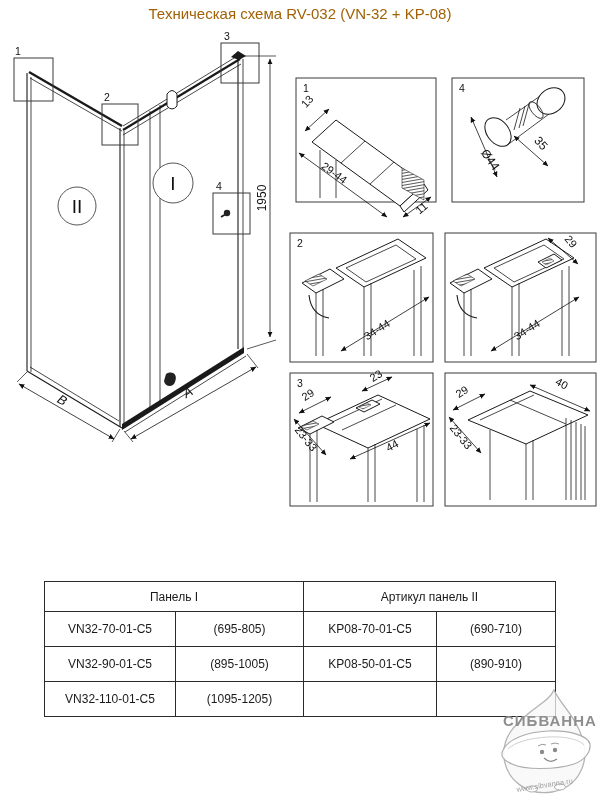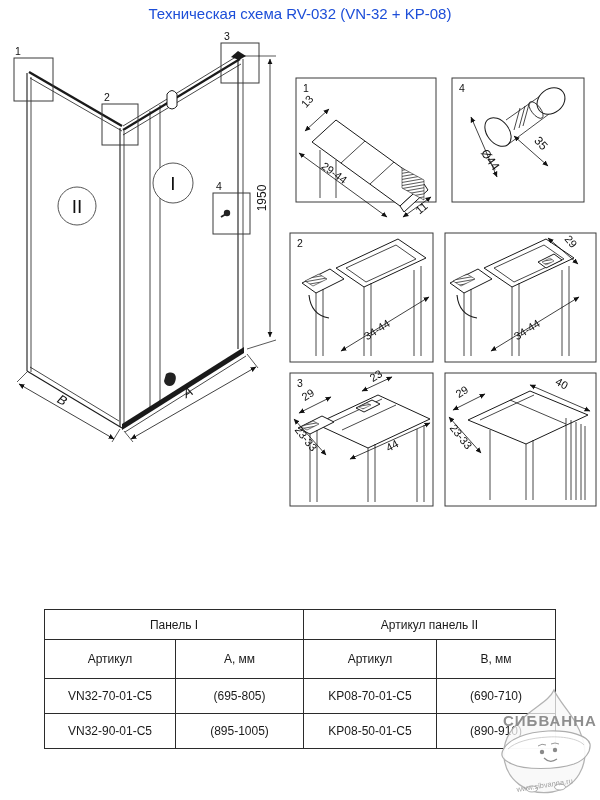--- a/index.html
+++ b/index.html
@@ -1,32 +1,32 @@
 <!DOCTYPE html>
 <html><head>
 <meta charset="utf-8">
 <style>
   html,body{margin:0;padding:0;background:#fff;}
   body{width:600px;height:800px;position:relative;font-family:"Liberation Sans",sans-serif;overflow:hidden;}
-  .title{position:absolute;top:5px;left:0;width:600px;text-align:center;font-size:15px;color:#1d4ed8;}
+  .title{position:absolute;top:5px;left:0;width:600px;text-align:center;font-size:15px;color:#a16207;}
   #main-svg{position:absolute;left:0;top:0;}
   .ln{stroke:#1a1a1a;fill:none;}
   .thin{stroke-width:.8;}
   .med{stroke-width:1.1;}
   .thick{stroke-width:2.4;}
   .callout{stroke:#3a3a3a;stroke-width:1;fill:none;}
   .dim{stroke:#111;stroke-width:.8;fill:none;}
   .ext{stroke:#111;stroke-width:.7;fill:none;}
   .dimtext{font-family:"Liberation Sans",sans-serif;font-size:11px;fill:#111;text-anchor:middle;}
   .dimtext12{font-family:"Liberation Sans",sans-serif;font-size:12px;fill:#111;text-anchor:middle;}
   .numtext{font-family:"Liberation Sans",sans-serif;font-size:10.5px;fill:#111;}
   .badge{font-family:"Liberation Sans",sans-serif;font-size:19px;fill:#111;text-anchor:middle;}
   .ital{font-style:italic;font-size:13px;}
   .white{fill:#fff;stroke:#1a1a1a;stroke-width:1;}
-  .tblwrap{position:absolute;left:44px;top:581px;margin-top:28px;}
+  .tblwrap{position:absolute;left:44px;top:581px;}
   table.spec{border-collapse:collapse;table-layout:fixed;width:511px;font-size:12px;color:#1a1a1a;}
   table.spec td{border:1px solid #2b2b2b;text-align:center;vertical-align:middle;padding:0;}
   tr.gh td{height:29px;}
   tr.ch td{height:38px;}
   tr.dr td{height:34px;}
   .wm{position:absolute;left:484px;top:684px;pointer-events:none;}
   .wmbrand{font-family:"Liberation Sans",sans-serif;font-size:15px;font-weight:bold;fill:#8e8e8e;letter-spacing:1px;}
   .wmurl{font-family:"Liberation Sans",sans-serif;font-size:7.5px;fill:#a2a2a2;}
 </style>
 </head>
@@ -241,37 +241,37 @@
         <col style="width:131px">
         <col style="width:128px">
         <col style="width:133px">
         <col style="width:119px">
       </colgroup>
     <tbody>
         <tr class="gh">
       <td colspan="2">Панель I</td>
       <td colspan="2">Артикул панель II</td>
     </tr>
-    <tr class="ch">
-      <td>Артикул</td>
-      <td>А, мм</td>
-      <td>Артикул</td>
-      <td>В, мм</td>
-    </tr>
     <tr class="dr">
       <td>VN32-70-01-C5</td>
       <td>(695-805)</td>
       <td>KP08-70-01-C5</td>
       <td>(690-710)</td>
     </tr>
     <tr class="dr">
       <td>VN32-90-01-C5</td>
       <td>(895-1005)</td>
       <td>KP08-50-01-C5</td>
       <td>(890-910)</td>
+    </tr>
+    <tr class="dr">
+      <td>VN32-110-01-C5</td>
+      <td>(1095-1205)</td>
+      <td></td>
+      <td></td>
     </tr>
   </tbody>
     </table>
 </div>
 
 <svg class="wm" width="116" height="116" viewBox="484 684 116 116">
   <g>
     <path d="M554,690 C560,704 576,716 583,740 C590,766 576,788 552,792 C527,796 506,780 504,757 C502,736 516,724 529,713 C540,704 550,699 554,690 Z" fill="#f7f7f7" fill-opacity="0.75" stroke="#b3b3b3" stroke-width="1.3"></path>
     <path d="M503,750 C508,739 527,732 548,731 C570,730 588,736 590,744 C591,752 585,760 574,764 C556,770 524,770 512,764 C503,760 500,756 503,750 Z" fill="#fff" fill-opacity="0.9" stroke="#adadad" stroke-width="1.2"></path>
     <path d="M508,749 C515,742 530,738 548,737 C566,736 580,740 584,745" fill="none" stroke="#c4c4c4" stroke-width=".8"></path>

